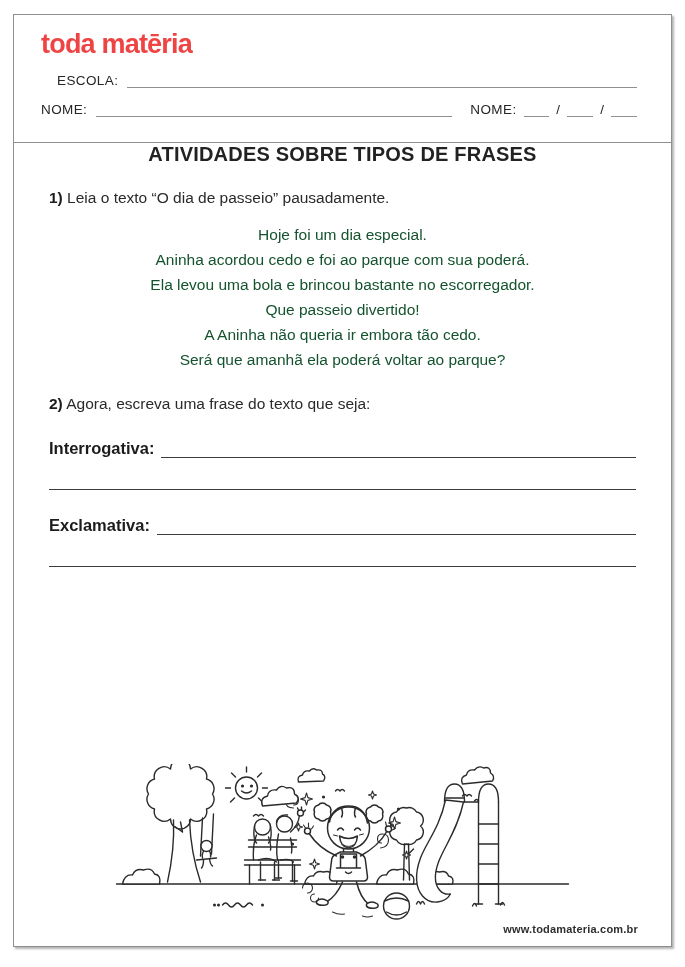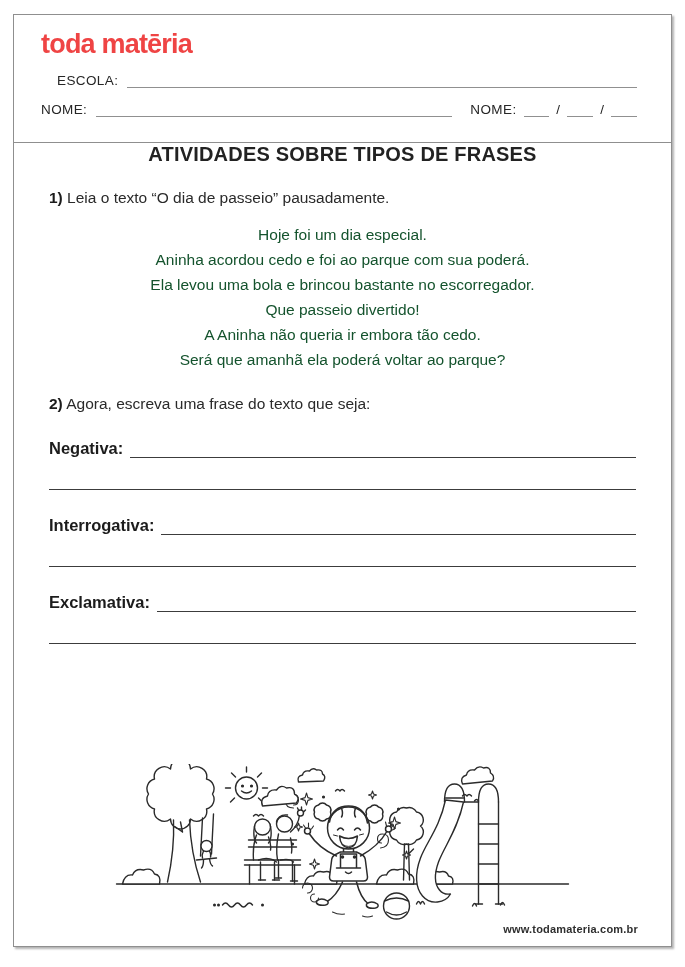--- a/index.html
+++ b/index.html
@@ -87,27 +87,20 @@
       <div>Que passeio divertido!</div>
       <div>A Aninha não queria ir embora tão cedo.</div>
       <div>Será que amanhã ela poderá voltar ao parque?</div>
     </div>
 
     <div class="question q2">
       <span class="qnum">2)</span><span> Agora, escreva uma frase do texto que seja:</span>
     </div>
 
 
-    <div class="answer-block">
-      <div class="answer-row">
-        <span class="answer-label">Negativa:</span>
-        <span class="answer-line"></span>
-      </div>
-      <div class="full-line"></div>
-    </div>
 
     <div class="answer-block">
       <div class="answer-row">
         <span class="answer-label">Interrogativa:</span>
         <span class="answer-line"></span>
       </div>
       <div class="full-line"></div>
     </div>
 
     <div class="answer-block">

